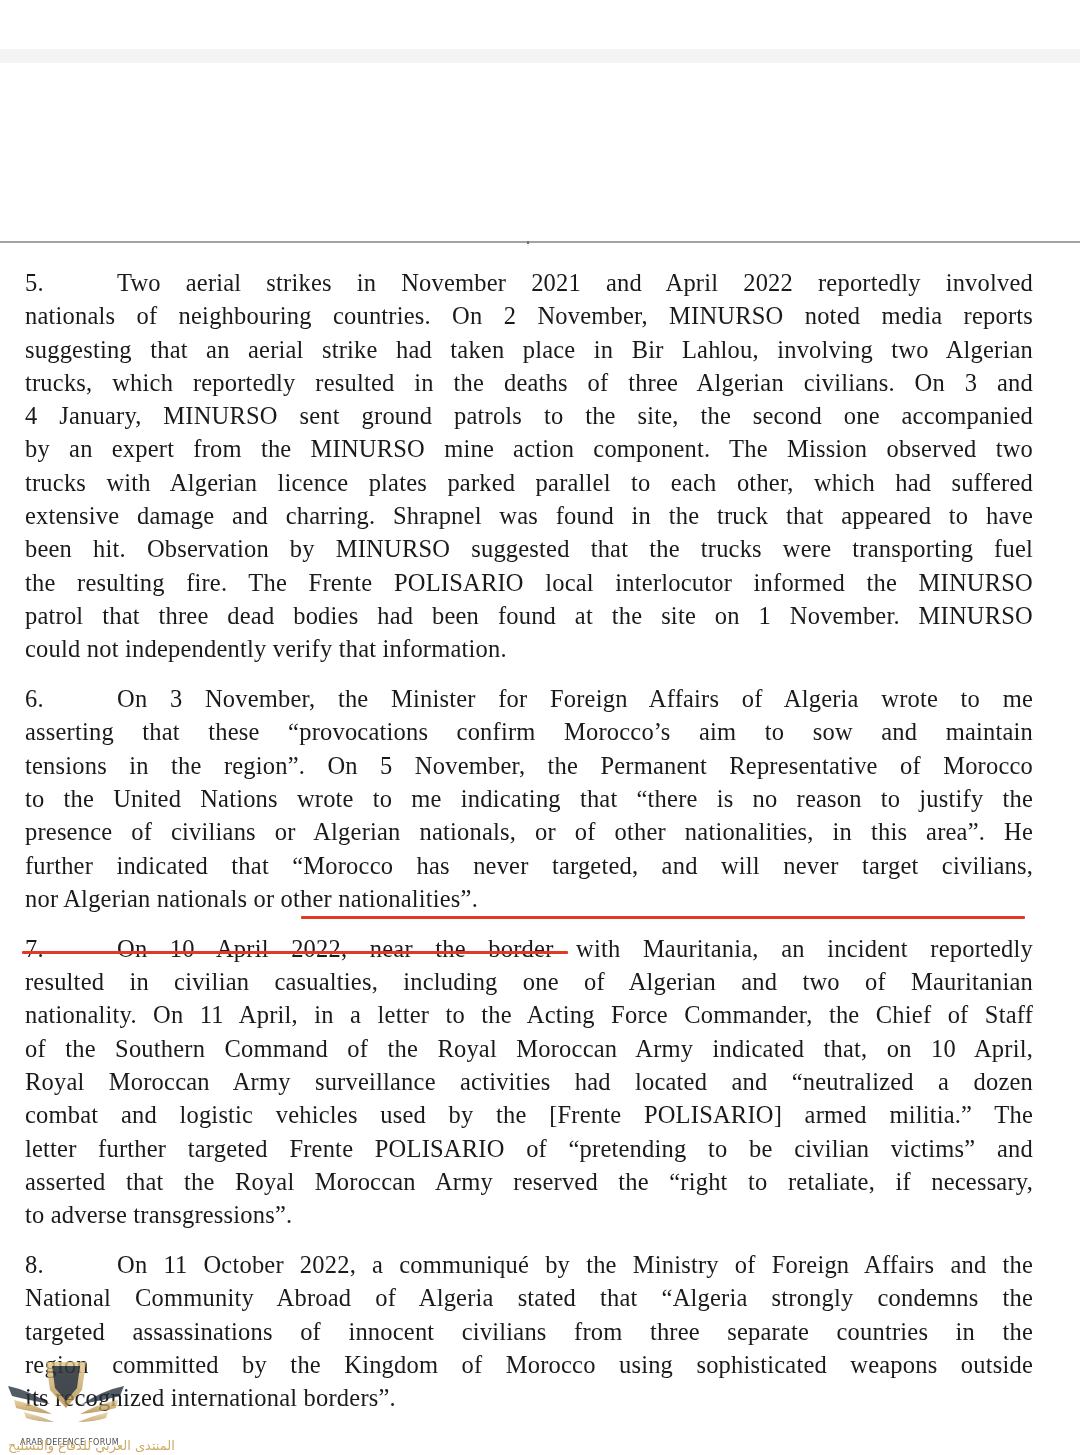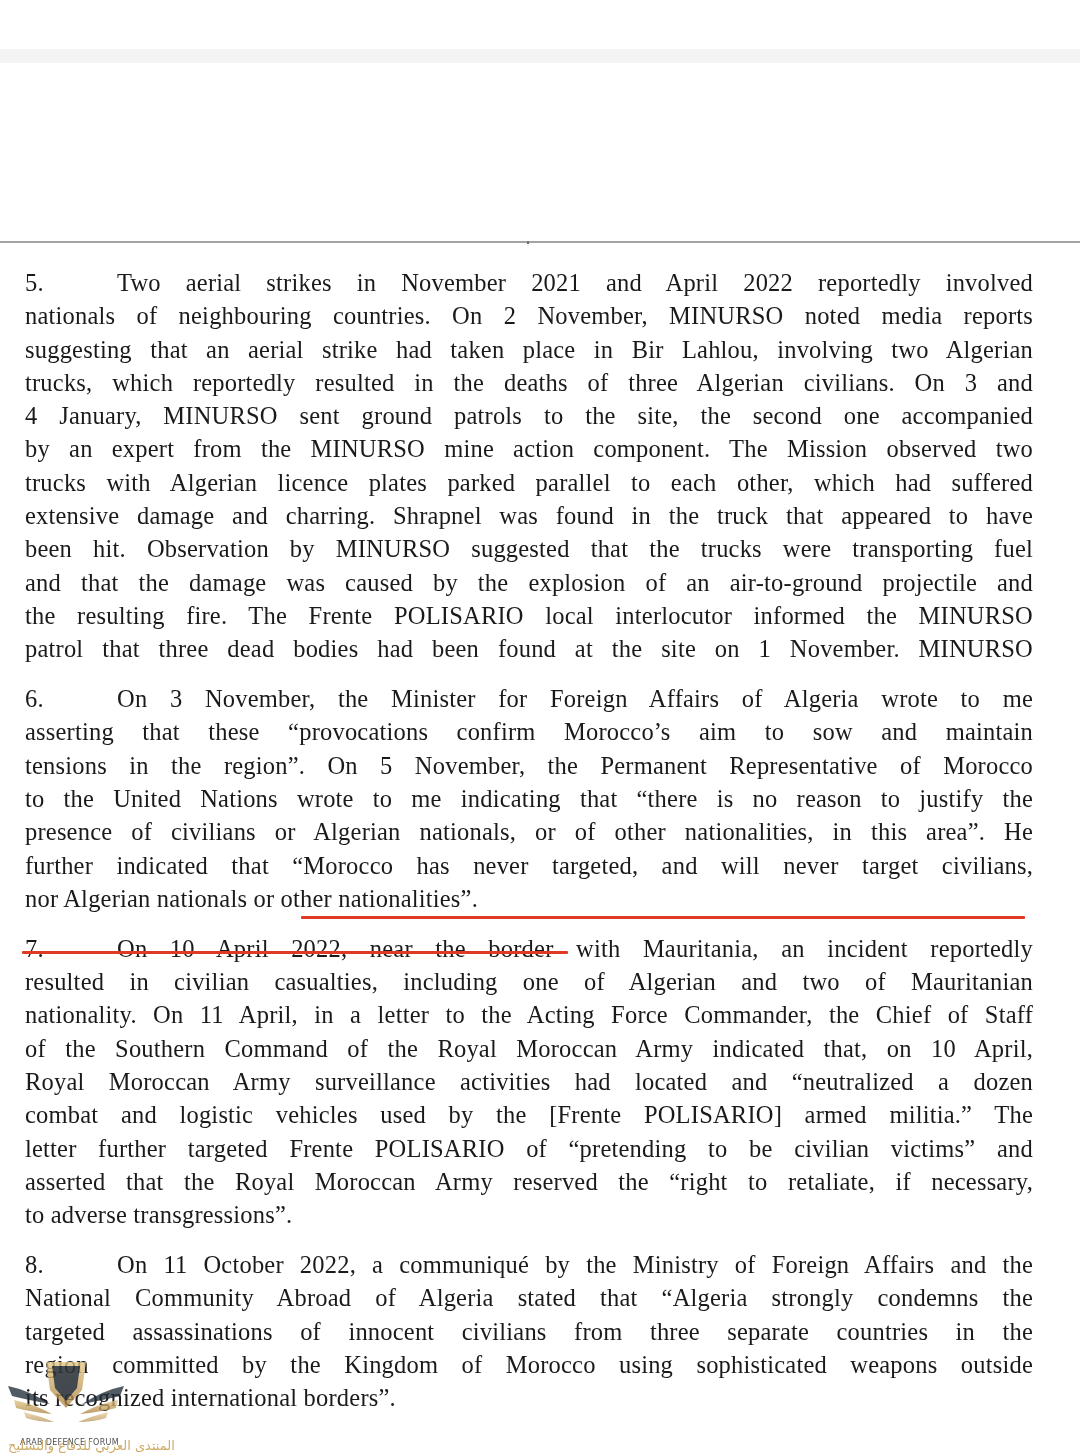--- a/index.html
+++ b/index.html
@@ -41,23 +41,23 @@
         <span class="rest">Two aerial strikes in November 2021 and April 2022 reportedly involved</span>
       </div>
       <div class="line">nationals of neighbouring countries. On 2 November, MINURSO noted media reports</div>
       <div class="line">suggesting that an aerial strike had taken place in Bir Lahlou, involving two Algerian</div>
       <div class="line">trucks, which reportedly resulted in the deaths of three Algerian civilians. On 3 and</div>
       <div class="line">4 January, MINURSO sent ground patrols to the site, the second one accompanied</div>
       <div class="line">by an expert from the MINURSO mine action component. The Mission observed two</div>
       <div class="line">trucks with Algerian licence plates parked parallel to each other, which had suffered</div>
       <div class="line">extensive damage and charring. Shrapnel was found in the truck that appeared to have</div>
       <div class="line">been hit. Observation by MINURSO suggested that the trucks were transporting fuel</div>
-      <div class="line">and that the damage was caused by the explosion of an air-to-ground projectile and</div>
       <div class="line">the resulting fire. The Frente POLISARIO local interlocutor informed the MINURSO</div>
       <div class="line">patrol that three dead bodies had been found at the site on 1 November. MINURSO</div>
+      <div class="line last">could not independently verify that information.</div>
     </div>
     <div class="para">
       <div class="line first">
         <span class="num">6.</span>
         <span class="rest">On 3 November, the Minister for Foreign Affairs of Algeria wrote to me</span>
       </div>
       <div class="line">asserting that these “provocations confirm Morocco’s aim to sow and maintain</div>
       <div class="line">tensions in the region”. On 5 November, the Permanent Representative of Morocco</div>
       <div class="line">to the United Nations wrote to me indicating that “there is no reason to justify the</div>
       <div class="line">presence of civilians or Algerian nationals, or of other nationalities, in this area”. He</div>

